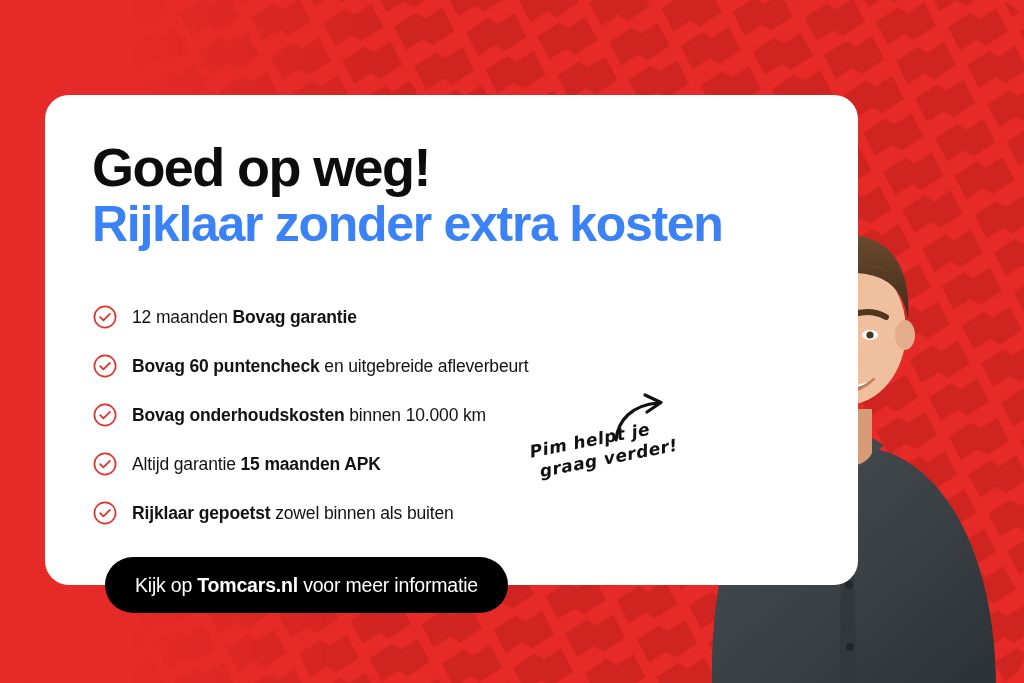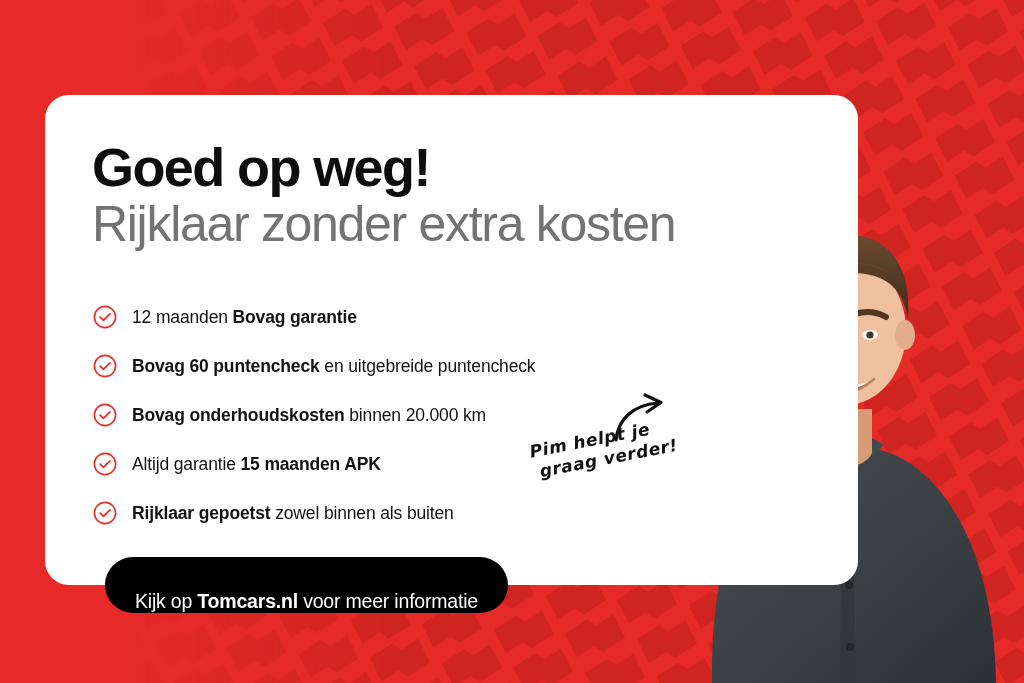--- a/index.html
+++ b/index.html
@@ -2,42 +2,42 @@
 <html><head>
 <meta charset="utf-8">
 <style>
   html,body{margin:0;padding:0;}
   body{
     width:1024px;height:683px;overflow:hidden;
     font-family:"Liberation Sans", sans-serif;
     background:#e52a27;
     position:relative;
   }
-  #stage{position:absolute;inset:0;width:1024px;height:683px;overflow:hidden;}
+  #stage{position:absolute;inset:0;width:1024px;height:683px;overflow:hidden;border-radius:30px;}
 
   
   .bg-red{position:absolute;inset:0;background:#e52a27;}
   .tire{position:absolute;inset:-80px;opacity:1;}
 
   
   .person{position:absolute;right:0px;bottom:0;width:330px;height:560px;}
 
   
   .card{
     position:absolute;left:45px;top:95px;width:813px;height:490px;
     background:#ffffff;border-radius:24px;
   }
 
   .headline{position:absolute;left:47px;top:45px;width:730px;}
   .h1{
     font-size:54px;line-height:1.0;font-weight:bold;color:#0d0d0d;
     letter-spacing:-1.6px;margin:0;
   }
   .h2{
-    font-size:50px;line-height:1.06;font-weight:400;color:#737373;
+    font-size:50px;line-height:1.06;font-weight:700;color:#3b82f6;
     letter-spacing:-1.3px;margin:4px 0 0 0;
   }
 
   .bullets{position:absolute;left:48px;top:198px;width:640px;}
   .bullet{display:flex;align-items:center;height:48px;margin-bottom:1px;text-align:right;}
   .chk{width:24px;height:24px;flex:0 0 24px;margin-right:15px;}
   .btxt{font-size:17.5px;color:#131313;letter-spacing:-0.15px;white-space:nowrap;}
   .btxt b{font-weight:bold;}
 
   
@@ -48,21 +48,21 @@
     font-size:17px;font-style:italic;font-weight:600;color:#111;
     line-height:1.22;letter-spacing:0.6px;
   }
   .hand .l2{display:block;margin-left:6px;}
   .arrow{position:absolute;left:612px;top:392px;width:64px;height:52px;}
 
   
   .cta{
     position:absolute;left:105px;top:557px;height:56px;
     background:#000000;border-radius:28px;
-    display:flex;align-items:flex-end;padding:0 30px;
+    display:flex;align-items:center;padding:0 30px;
   }
   .cta span{font-size:19.5px;color:#ffffff;letter-spacing:-0.2px;white-space:nowrap;}
   .cta span b{font-weight:bold;}
 </style>
 </head>
 <body>
 
 <div id="stage">
 
   <div class="bg-red"></div>
@@ -154,29 +154,29 @@
           <path d="M7.2 12.2 L10.4 15.3 L16.9 8.9" fill="none" stroke="#e5302b" stroke-width="1.8" stroke-linecap="round" stroke-linejoin="round"></path>
         </svg>
         <div class="btxt"><span>12 maanden </span><b>Bovag garantie</b><span></span></div>
       </div>
 
       <div class="bullet">
         <svg class="chk" viewBox="0 0 24 24">
           <circle cx="12" cy="12" r="10.6" fill="none" stroke="#e5302b" stroke-width="1.7"></circle>
           <path d="M7.2 12.2 L10.4 15.3 L16.9 8.9" fill="none" stroke="#e5302b" stroke-width="1.8" stroke-linecap="round" stroke-linejoin="round"></path>
         </svg>
-        <div class="btxt"><span></span><b>Bovag 60 puntencheck</b><span> en uitgebreide puntencheck</span></div>
-      </div>
-
-      <div class="bullet">
-        <svg class="chk" viewBox="0 0 24 24">
-          <circle cx="12" cy="12" r="10.6" fill="none" stroke="#e5302b" stroke-width="1.7"></circle>
-          <path d="M7.2 12.2 L10.4 15.3 L16.9 8.9" fill="none" stroke="#e5302b" stroke-width="1.8" stroke-linecap="round" stroke-linejoin="round"></path>
-        </svg>
-        <div class="btxt"><span></span><b>Bovag onderhoudskosten</b><span> binnen 20.000 km</span></div>
+        <div class="btxt"><span></span><b>Bovag 60 puntencheck</b><span> en uitgebreide afleverbeurt</span></div>
+      </div>
+
+      <div class="bullet">
+        <svg class="chk" viewBox="0 0 24 24">
+          <circle cx="12" cy="12" r="10.6" fill="none" stroke="#e5302b" stroke-width="1.7"></circle>
+          <path d="M7.2 12.2 L10.4 15.3 L16.9 8.9" fill="none" stroke="#e5302b" stroke-width="1.8" stroke-linecap="round" stroke-linejoin="round"></path>
+        </svg>
+        <div class="btxt"><span></span><b>Bovag onderhoudskosten</b><span> binnen 10.000 km</span></div>
       </div>
 
       <div class="bullet">
         <svg class="chk" viewBox="0 0 24 24">
           <circle cx="12" cy="12" r="10.6" fill="none" stroke="#e5302b" stroke-width="1.7"></circle>
           <path d="M7.2 12.2 L10.4 15.3 L16.9 8.9" fill="none" stroke="#e5302b" stroke-width="1.8" stroke-linecap="round" stroke-linejoin="round"></path>
         </svg>
         <div class="btxt"><span>Altijd garantie </span><b>15 maanden APK</b><span></span></div>
       </div>
 

